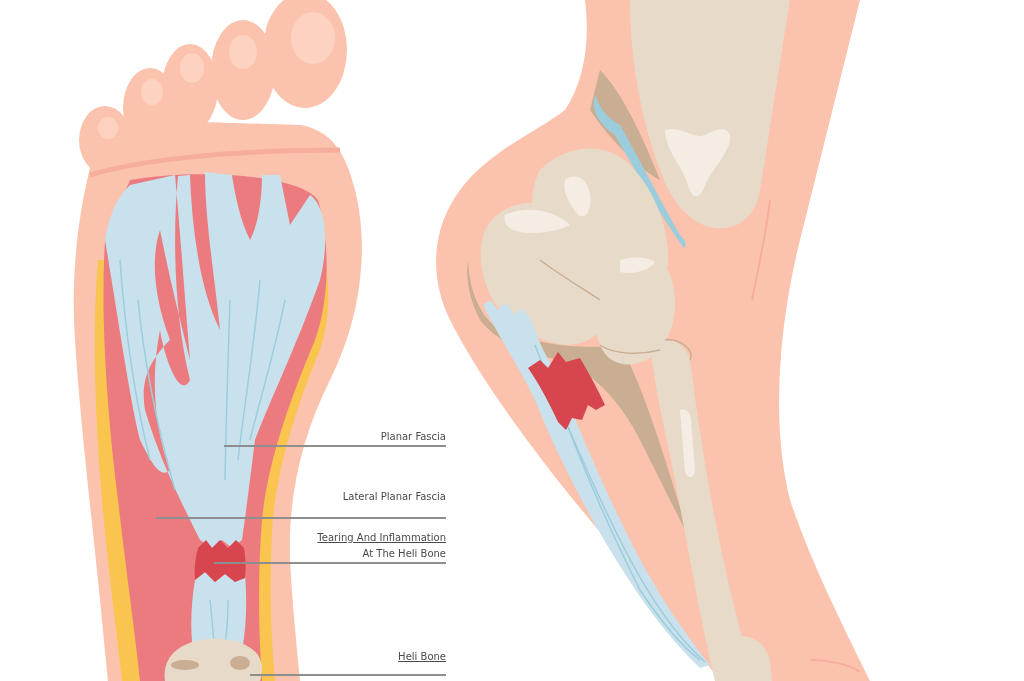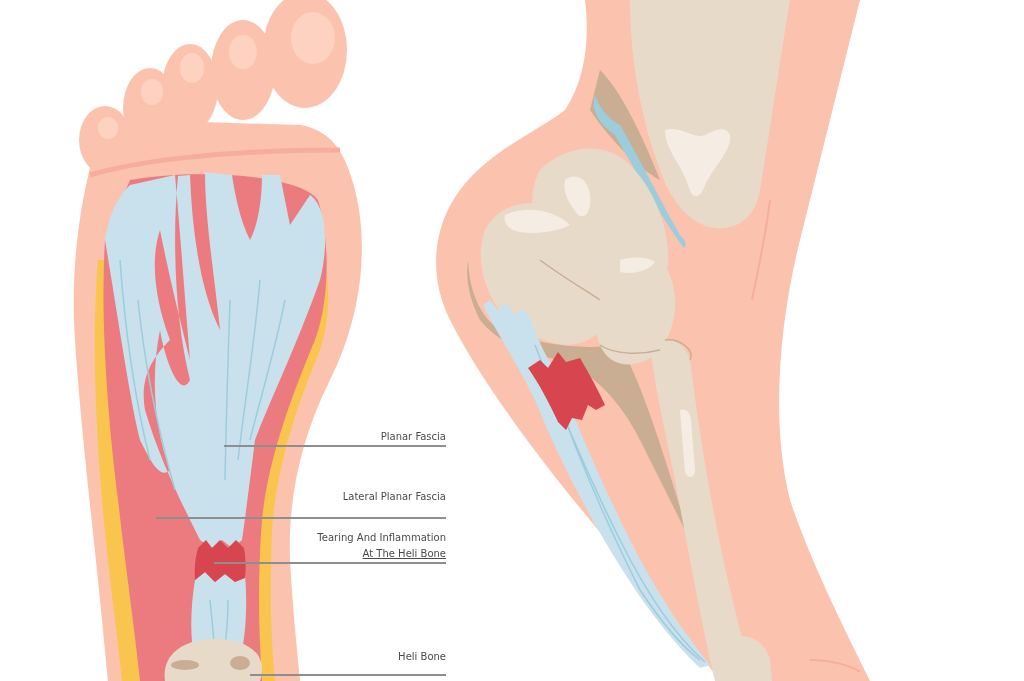--- a/index.html
+++ b/index.html
@@ -96,15 +96,15 @@
   </g>
 </svg>
 
 <div class="leader" style="left:224px; top:445px; width:222px;"></div>
 <div class="leader" style="left:156px; top:517px; width:290px;"></div>
 <div class="leader" style="left:214px; top:562px; width:232px;"></div>
 <div class="leader" style="left:250px; top:674px; width:196px;"></div>
 
 <div class="label" style="right:578px; top:430px;padding-left:39px;">Planar Fascia</div>
 <div class="label" style="right:578px; top:490px;">Lateral Planar Fascia</div>
-<div class="label" style="right:578px; top:531px;">Tearing And Inflammation</div>
-<div class="label" style="right:578px; top:547px;text-decoration:underline;">At The Heli Bone</div>
-<div class="label" style="right:578px; top:650px;">Heli Bone</div>
+<div class="label" style="right:578px; top:531px;text-decoration:underline;">Tearing And Inflammation</div>
+<div class="label" style="right:578px; top:547px;">At The Heli Bone</div>
+<div class="label" style="right:578px; top:650px;text-decoration:underline;">Heli Bone</div>
 
 </body></html>

